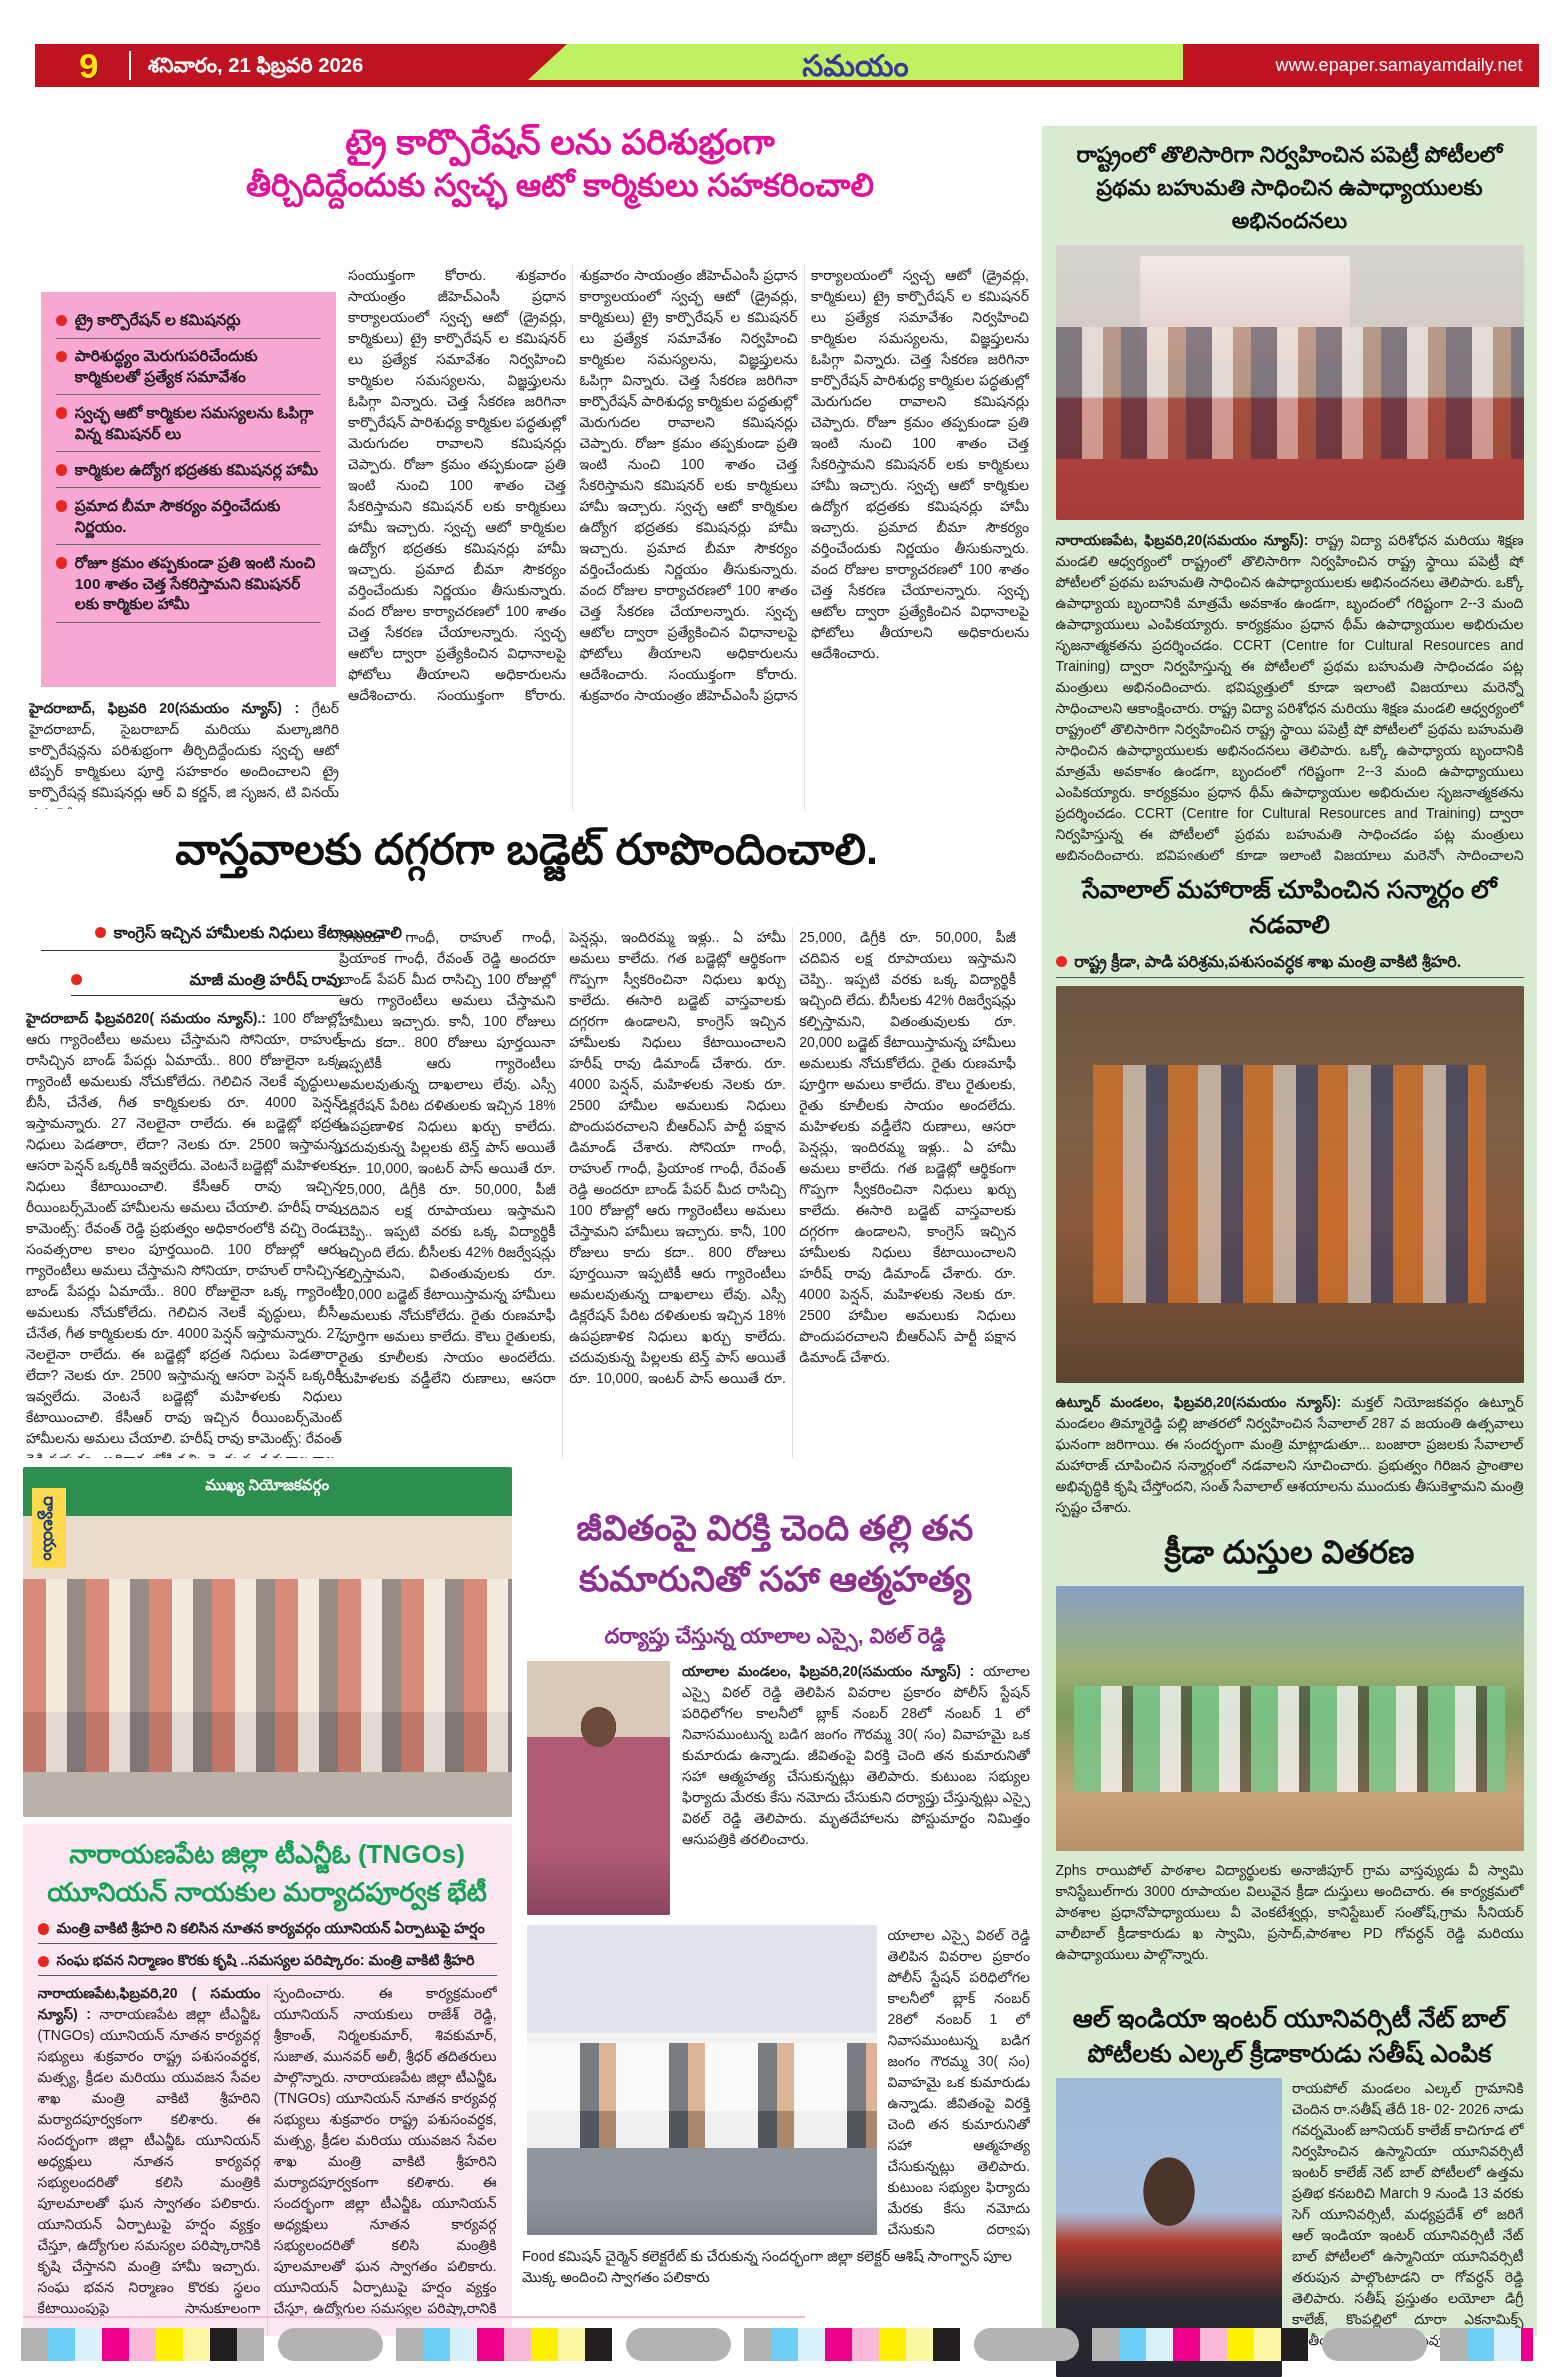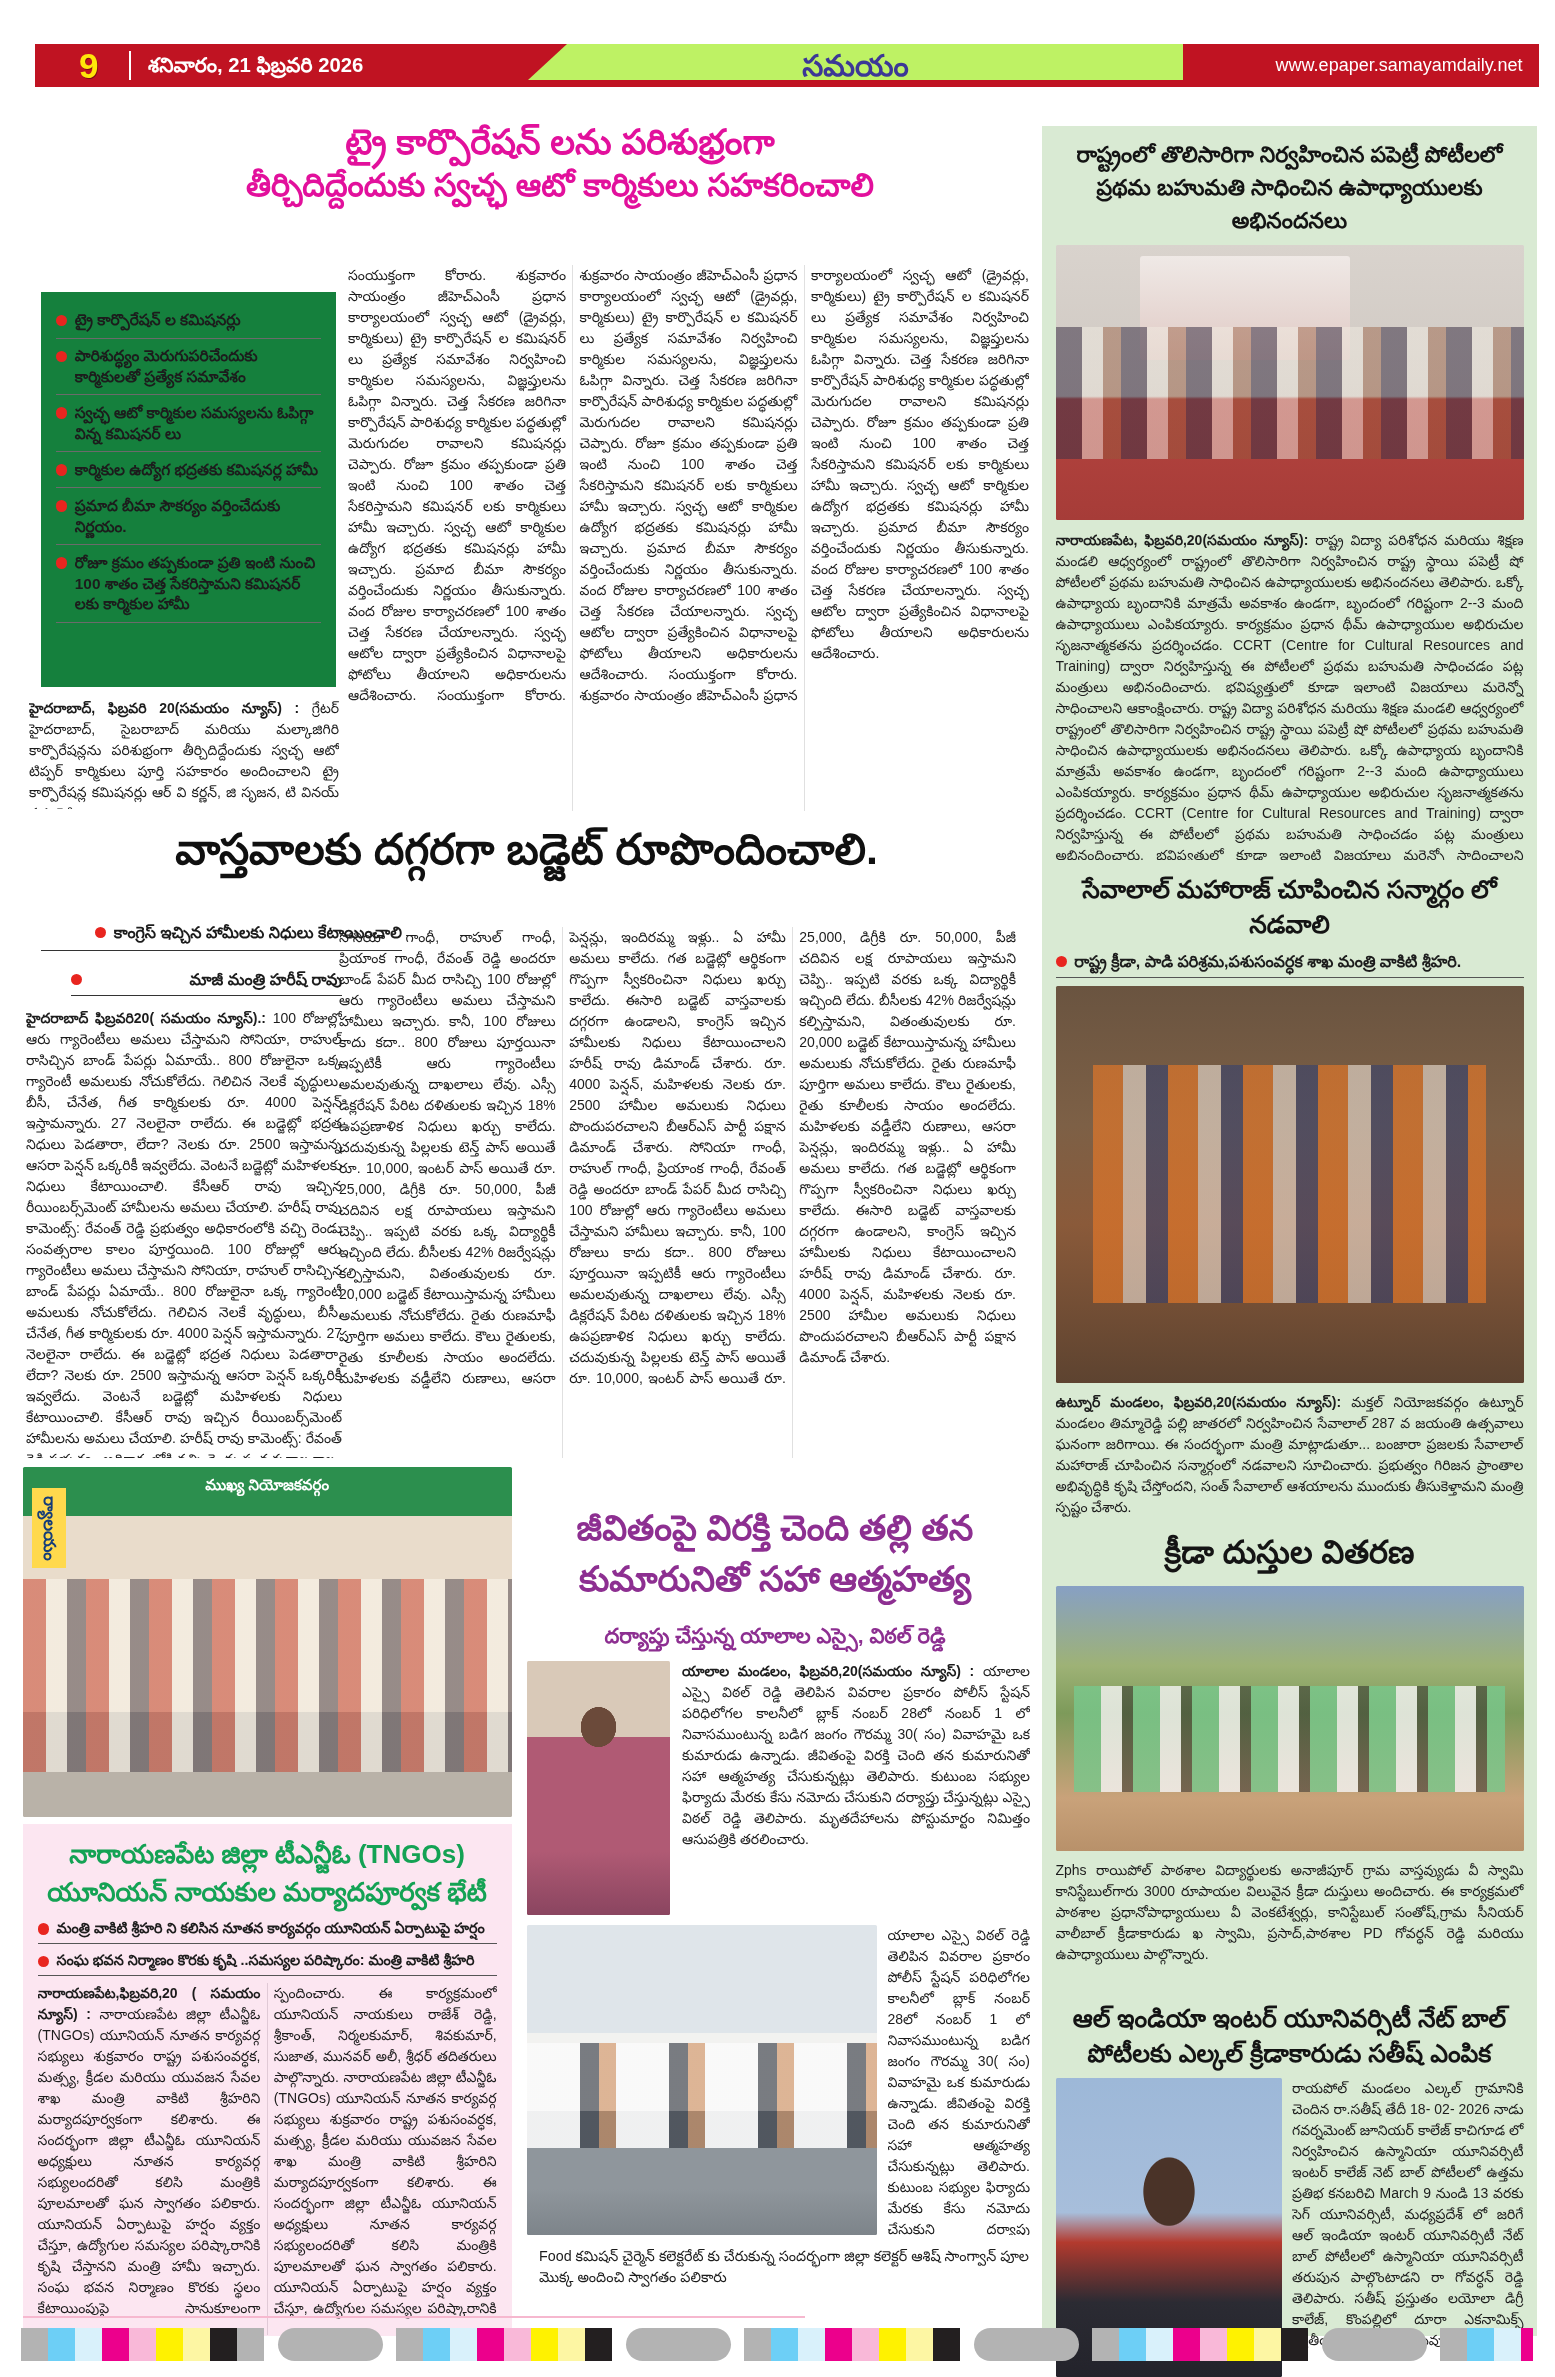--- a/index.html
+++ b/index.html
@@ -23,21 +23,21 @@
   .cols2{column-count:2;column-gap:13.5px;column-rule:0.8px solid #e0c9d6;}
   .dot{display:inline-block;width:11.3px;height:11.3px;border-radius:50%;background:#e8251f;
         margin-right:7.5px;flex:0 0 auto;margin-top:4.5px;}
   .bullet-line{display:flex;font-weight:bold;font-size:16px;line-height:1.35;}
   .photo{position:relative;overflow:hidden;border-radius:1.5px;}
   
   .a-head{position:absolute;left:90px;top:120px;width:940px;text-align:center;color:#e2109c;
         font-weight:bold;line-height:1.28;}
   .a-head .l1{font-size:35px;}
   .a-head .l2{font-size:32px;}
-  .a-points{position:absolute;left:41px;top:292px;width:295px;height:395px;background:#15803d;
+  .a-points{position:absolute;left:41px;top:292px;width:295px;height:395px;background:#f9a8d4;
         padding:18px 15px 7.5px 15px;box-sizing:border-box;}
   .a-points .li{display:flex;font-weight:bold;font-size:15.4px;line-height:1.35;
         border-bottom:0.8px solid #6b6b6b;padding-bottom:6.8px;margin-bottom:7.5px;}
   .a-lead{position:absolute;left:29px;top:698px;width:310px;height:111px;}
   .a-body{position:absolute;left:348px;top:265px;width:681px;height:546px;}
   
   .green-col{position:absolute;left:1042px;top:126px;width:495px;height:2210px;background:#d9ead3;
         padding:12px 13.5px;box-sizing:border-box;}
   .g-head1{font-size:22px;font-weight:bold;text-align:center;line-height:1.5;color:#141414;}
   .g-photo1{height:275px;margin-top:7.5px;background:
@@ -96,21 +96,21 @@
   .s-photo{flex:0 0 143px;height:254px;background:
         radial-gradient(ellipse 39px 44px at 50% 26%,#6b4a3a 0 45%,transparent 46%),
         linear-gradient(180deg,#d9c9b8 0 30%,#b05a74 30% 75%,#8a4560 100%);}
   .s-body1{flex:1;height:254px;}
   .s-row2{position:absolute;left:527px;top:1925px;width:503px;height:310px;display:flex;gap:10.5px;}
   .s-photo2{flex:0 0 350px;height:310px;background:
         linear-gradient(180deg,#dfe5ea 0 35%,#f2f2f0 35% 60%,#8f969c 60% 85%,#7d848a 100%);}
   .s-photo2:before{content:"";position:absolute;left:0;top:38%;width:100%;height:34%;
         background:repeating-linear-gradient(90deg,rgba(250,250,250,.9) 0 53px,rgba(40,45,55,.6) 53px 72px,rgba(200,120,60,.5) 72px 89px);}
   .s-body2{flex:1;height:310px;}
-  .s-cap{position:absolute;left:539px;top:2246px;width:497px;font-size:14.3px;line-height:1.5;}
+  .s-cap{position:absolute;left:522px;top:2246px;width:497px;font-size:14.3px;line-height:1.5;}
   
   .pink-rule{position:absolute;left:22.6px;top:2316px;width:782px;height:2.3px;background:#f6b8cf;}
   .marks{position:absolute;left:21px;top:2328px;width:1512px;height:33px;display:flex;
         align-items:stretch;gap:0;overflow:hidden;}
   .sw{width:27px;flex:0 0 auto;}
   .bar{width:105px;flex:0 0 auto;background:#b3b3b3;border-radius:16.6px;margin:0 13.5px;}
   .c-gray{background:#b3b3b3;}.c-cyan{background:#6dcff6;}.c-pcyan{background:#d9f1fb;}
   .c-mag{background:#ec008c;}.c-pink{background:#f9b8d8;}.c-yel{background:#fff200;}
   .c-pyel{background:#fdf6a3;}.c-blk{background:#231f20;}
 </style>

